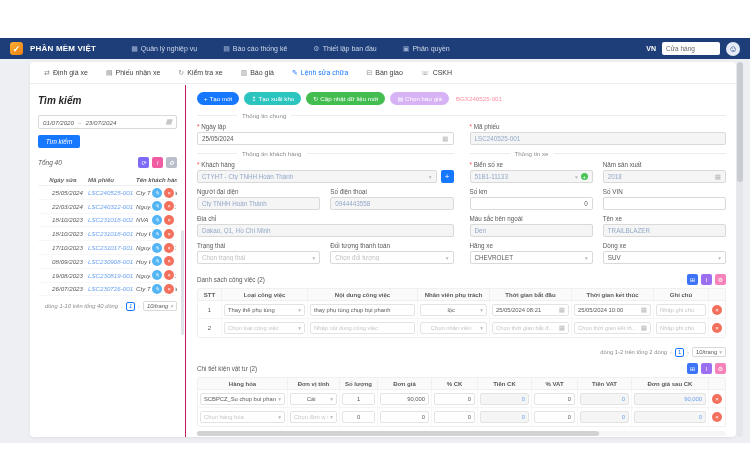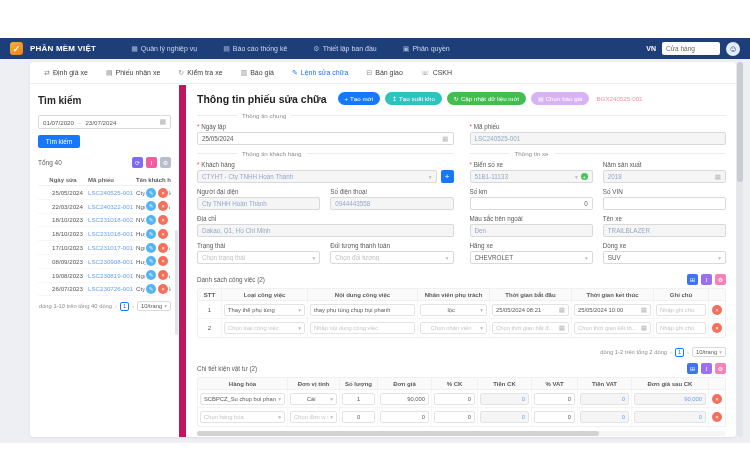--- a/index.html
+++ b/index.html
@@ -32,22 +32,22 @@
 
   
   .tabbar{position:absolute;top:0;left:0;right:0;height:22px;border-bottom:1px solid #ededed;
           display:flex;align-items:center;gap:18px;padding:0 14px;}
   .tab{display:flex;align-items:center;gap:3px;font-size:7px;color:#404040;cursor:pointer;white-space:nowrap;}
   .tab .ic{font-size:7px;color:#8e8e8e;}
   .tab.active{color:#1677ff;}
   .tab.active .ic{color:#1677ff;}
 
   
-  .left-panel{position:absolute;top:23px;left:0;width:156px;bottom:0;border-right:7px solid #be185d;
-              padding:8px 8px 0;}
+  .left-panel{position:absolute;top:23px;left:0;width:156px;bottom:0;border-right:1px solid #be185d;
+              padding:8px 8px 0;font-style:italic;}
   .lp-title{font-size:10px;font-weight:bold;color:#262626;margin:2px 0 9px;}
   .daterange{border:1px solid #d9d9d9;border-radius:2px;height:14px;display:flex;align-items:center;
              font-size:6.2px;color:#595959;padding:0 4px;gap:4px;background:#fff;}
   .dr-sep::before{content:"–";color:#bbb;}
   .dr-cal{margin-left:auto;color:#b3b3b3;font-size:7px;}
   .search-btn{margin-top:6px;width:42px;height:13px;background:#1677ff;color:#fff;font-size:6.5px;
               border-radius:2px;display:flex;align-items:center;justify-content:center;cursor:pointer;}
   .total-row{display:flex;align-items:center;margin-top:9px;}
   .total{font-size:6.5px;color:#595959;}
   .iconbar{margin-left:auto;display:flex;gap:3px;}
@@ -359,21 +359,20 @@
           <span class="caret">▾</span>
         </span>
       </div>
 
       <div class="lp-scroll"></div>
     </div>
 
     <div class="main-panel">
 
       <div class="mp-header">
-        <span class="mp-title">Thông tin phiếu sửa chữa</span>
         <div class="btn btn-blue">
           <span class="ic">+</span>
           <span>Tạo mới</span>
         </div>
         <div class="btn btn-teal">
           <span class="ic">↥</span>
           <span>Tạo xuất kho</span>
         </div>
         <div class="btn btn-green">
           <span class="ic">↻</span>

